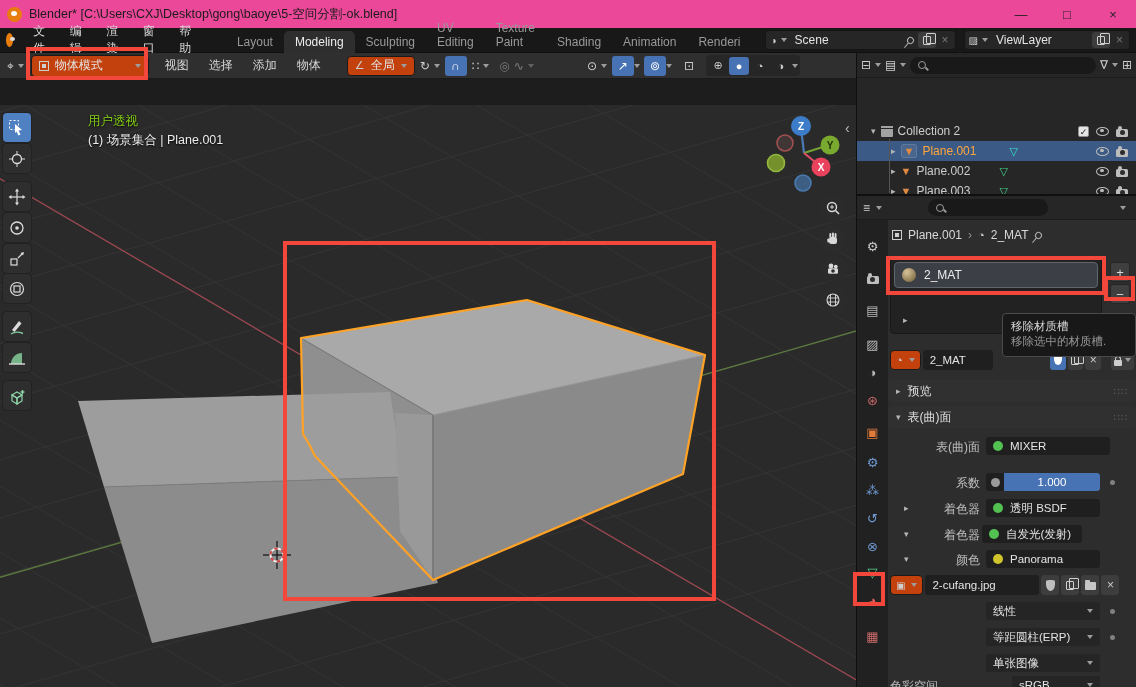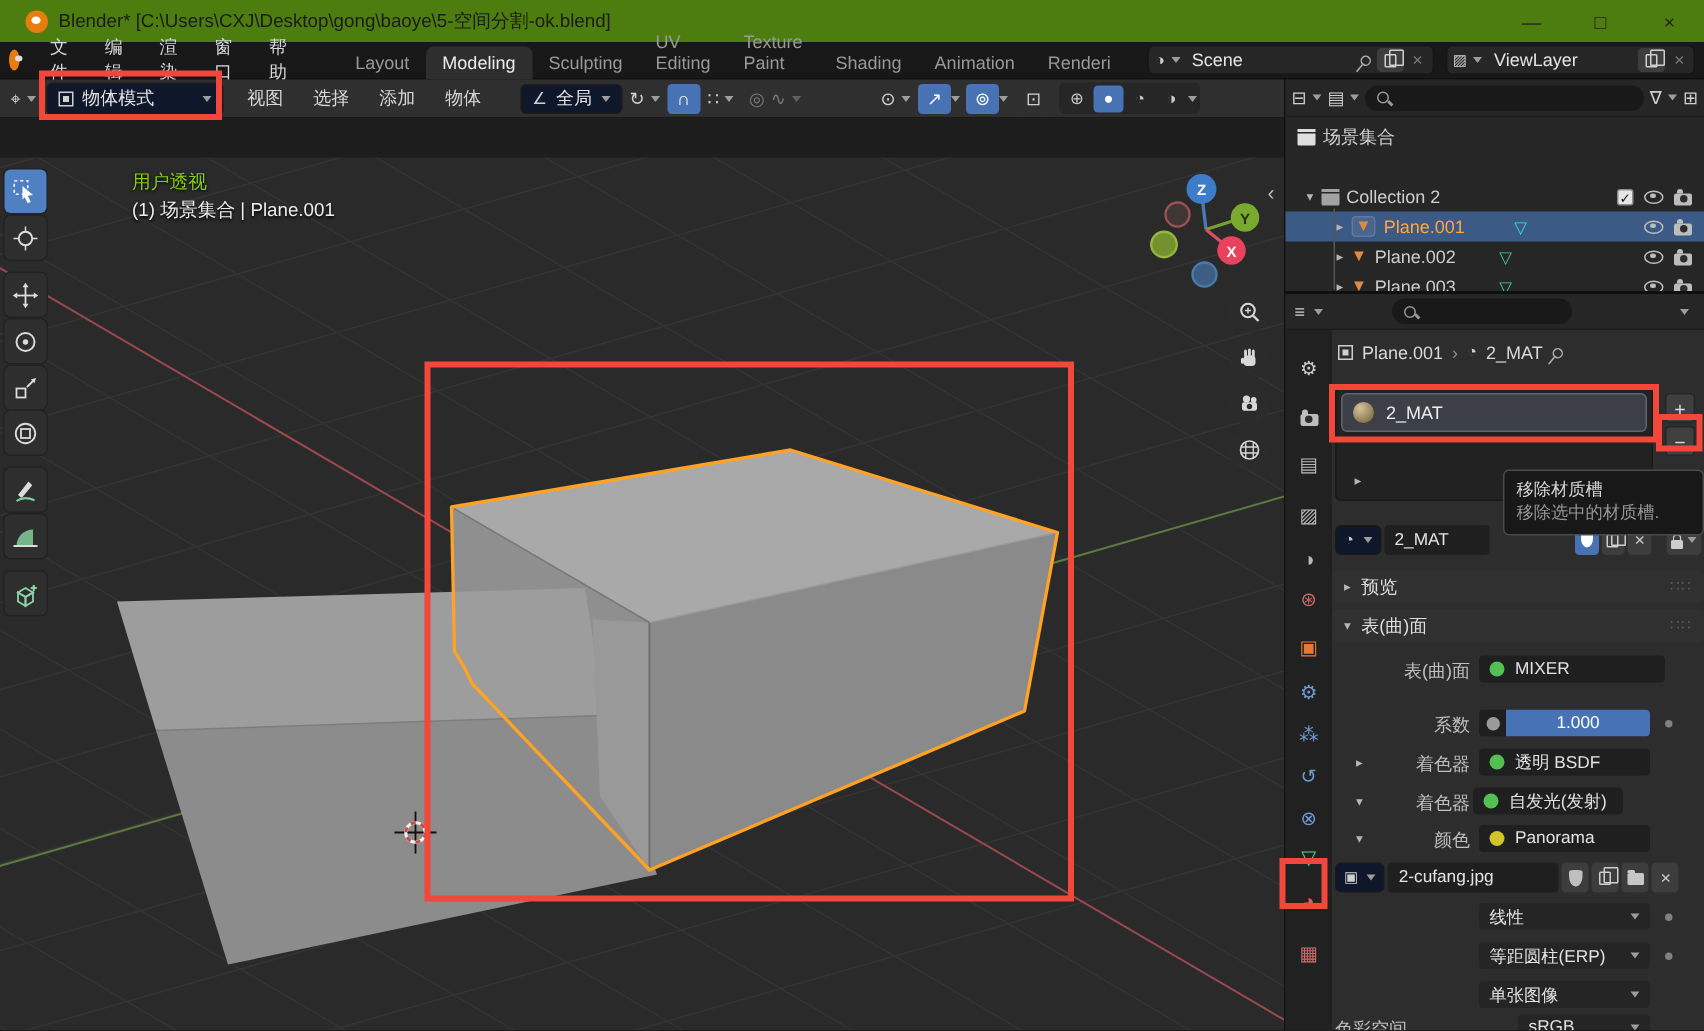--- a/index.html
+++ b/index.html
@@ -1,21 +1,21 @@
 <!DOCTYPE html>
 <html><head>
 <meta charset="utf-8">
 <style>
   *{margin:0;padding:0;box-sizing:border-box;}
   html,body{background:#161616;}
   #app{position:relative;width:1136px;height:687px;overflow:hidden;
        font-family:"Liberation Sans","DejaVu Sans",sans-serif;font-size:12px;color:#c9c9c9;background:#1d1d1d;}
   .r{position:absolute;}
   
-  .titlebar{left:0;top:0;width:1136px;height:28px;background:#4d7c0f;color:#1b1b1b;display:flex;align-items:center;padding-left:17px;}
+  .titlebar{left:0;top:0;width:1136px;height:28px;background:#ec4899;color:#1b1b1b;display:flex;align-items:center;padding-left:7px;}
   .blogo{width:15px;height:15px;border-radius:50%;background:#e87d0d;position:relative;margin-right:7px;}
   .blogo::after{content:"";position:absolute;left:4px;top:4px;width:6px;height:5px;border-radius:50%;background:#fff;}
   .wtitle{font-size:12.5px;color:#1b1b1b;}
   .wbtns{margin-left:auto;display:flex;}
   .wbtn{width:46px;height:28px;display:flex;align-items:center;justify-content:center;font-size:13px;color:#222;}
   
   .topbar{left:0;top:28px;width:1136px;height:25px;background:#181818;display:flex;align-items:center;border-bottom:1px solid #101010;}
   .blogo2{width:14px;height:14px;border-radius:50%;background:#e87d0d;margin:0 8px 0 6px;position:relative;}
   .blogo2::after{content:"";position:absolute;left:4px;top:4px;width:5px;height:4px;border-radius:50%;background:#dedede;}
   .menu-item{padding:0 12px;color:#d8d8d8;font-size:12px;height:25px;display:flex;align-items:center;}
@@ -49,21 +49,21 @@
   .i-folder::before{content:"";position:absolute;top:-2px;left:0;width:5px;height:2px;background:#c6c6c6;border-radius:1px 1px 0 0;}
   .i-lock{display:inline-block;width:8px;height:6px;background:#cdcdcd;border-radius:1px;position:relative;margin-top:5px;}
   .i-lock::before{content:"";position:absolute;top:-4px;left:1px;width:4px;height:4px;border:1.3px solid #cdcdcd;border-bottom:none;border-radius:3px 3px 0 0;}
   .sq-ico{display:inline-block;width:10px;height:10px;border:1.2px solid #cfcfcf;position:relative;}
   .sq-ico::after{content:"";position:absolute;inset:2px;background:#cfcfcf;}
   .dot{display:inline-block;width:5px;height:5px;border-radius:50%;background:#808080;}
   .grip{color:#5e5e5e;font-size:10px;letter-spacing:1px;}
   
   .vheader{left:0;top:53px;width:856px;height:26px;background:#2f2f2f;display:flex;align-items:center;border-bottom:1px solid #1a1a1a;}
   .vh-btn{height:20px;display:flex;align-items:center;gap:4px;padding:0 5px;border-radius:4px;color:#d5d5d5;}
-  .dd-box{background:#0f172a;border:1px solid #1a1a1a;border-radius:4px;height:22px;display:flex;align-items:center;gap:6px;padding:0 7px;color:#e3e3e3;}
+  .dd-box{background:#c2410c;border:1px solid #1a1a1a;border-radius:4px;height:22px;display:flex;align-items:center;gap:6px;padding:0 7px;color:#e3e3e3;}
   .vh-menu{padding:0 10px;color:#d6d6d6;}
   .tgl{width:22px;height:20px;border-radius:3px;display:flex;align-items:center;justify-content:center;color:#cfcfcf;background:#2f2f2f;}
   .tgl.on{background:#4772b3;color:#fff;}
   .shadegrp{display:flex;background:#262626;border-radius:4px;height:21px;align-items:center;padding:0 2px;gap:1px;}
   .shbtn{width:20px;height:18px;border-radius:3px;display:flex;align-items:center;justify-content:center;color:#c9c9c9;font-size:11px;}
   .shbtn.on{background:#4772b3;color:#fff;}
   
   .vtools{left:0;top:79px;width:856px;height:26px;background:#242424;display:flex;align-items:center;border-bottom:1px solid #1a1a1a;}
   .selgrp{display:flex;gap:1px;margin-left:32px;}
   .selbtn{width:18px;height:17px;background:#2e2e2e;border-radius:2px;display:flex;align-items:center;justify-content:center;}
@@ -416,24 +416,20 @@
         <span class="cr"></span>
       <span style="color:#cfcfcf">▤</span>
         <span class="cr"></span>
       <span class="search">
           <span class="i-mag"></span>
         </span>
       <span style="color:#cfcfcf">∇</span>
         <span class="cr"></span>
       <span style="color:#cfcfcf">⊞</span>
     </div>
-    <div class="ol-row" style="top:28px;padding-left:8px">
-      <span class="i-coll white"></span>
-      <span>场景集合</span>
-    </div>
     <div class="ol-row" style="top:68px;padding-left:14px">
       <span class="arrowc">▾</span>
       <span class="i-coll"></span>
       <span>Collection 2</span>
       <span class="ol-right">
           <span class="i-cb on">✓</span>
           <span class="i-eye"></span>
           <span class="i-cam"></span>
         </span>
     </div>

